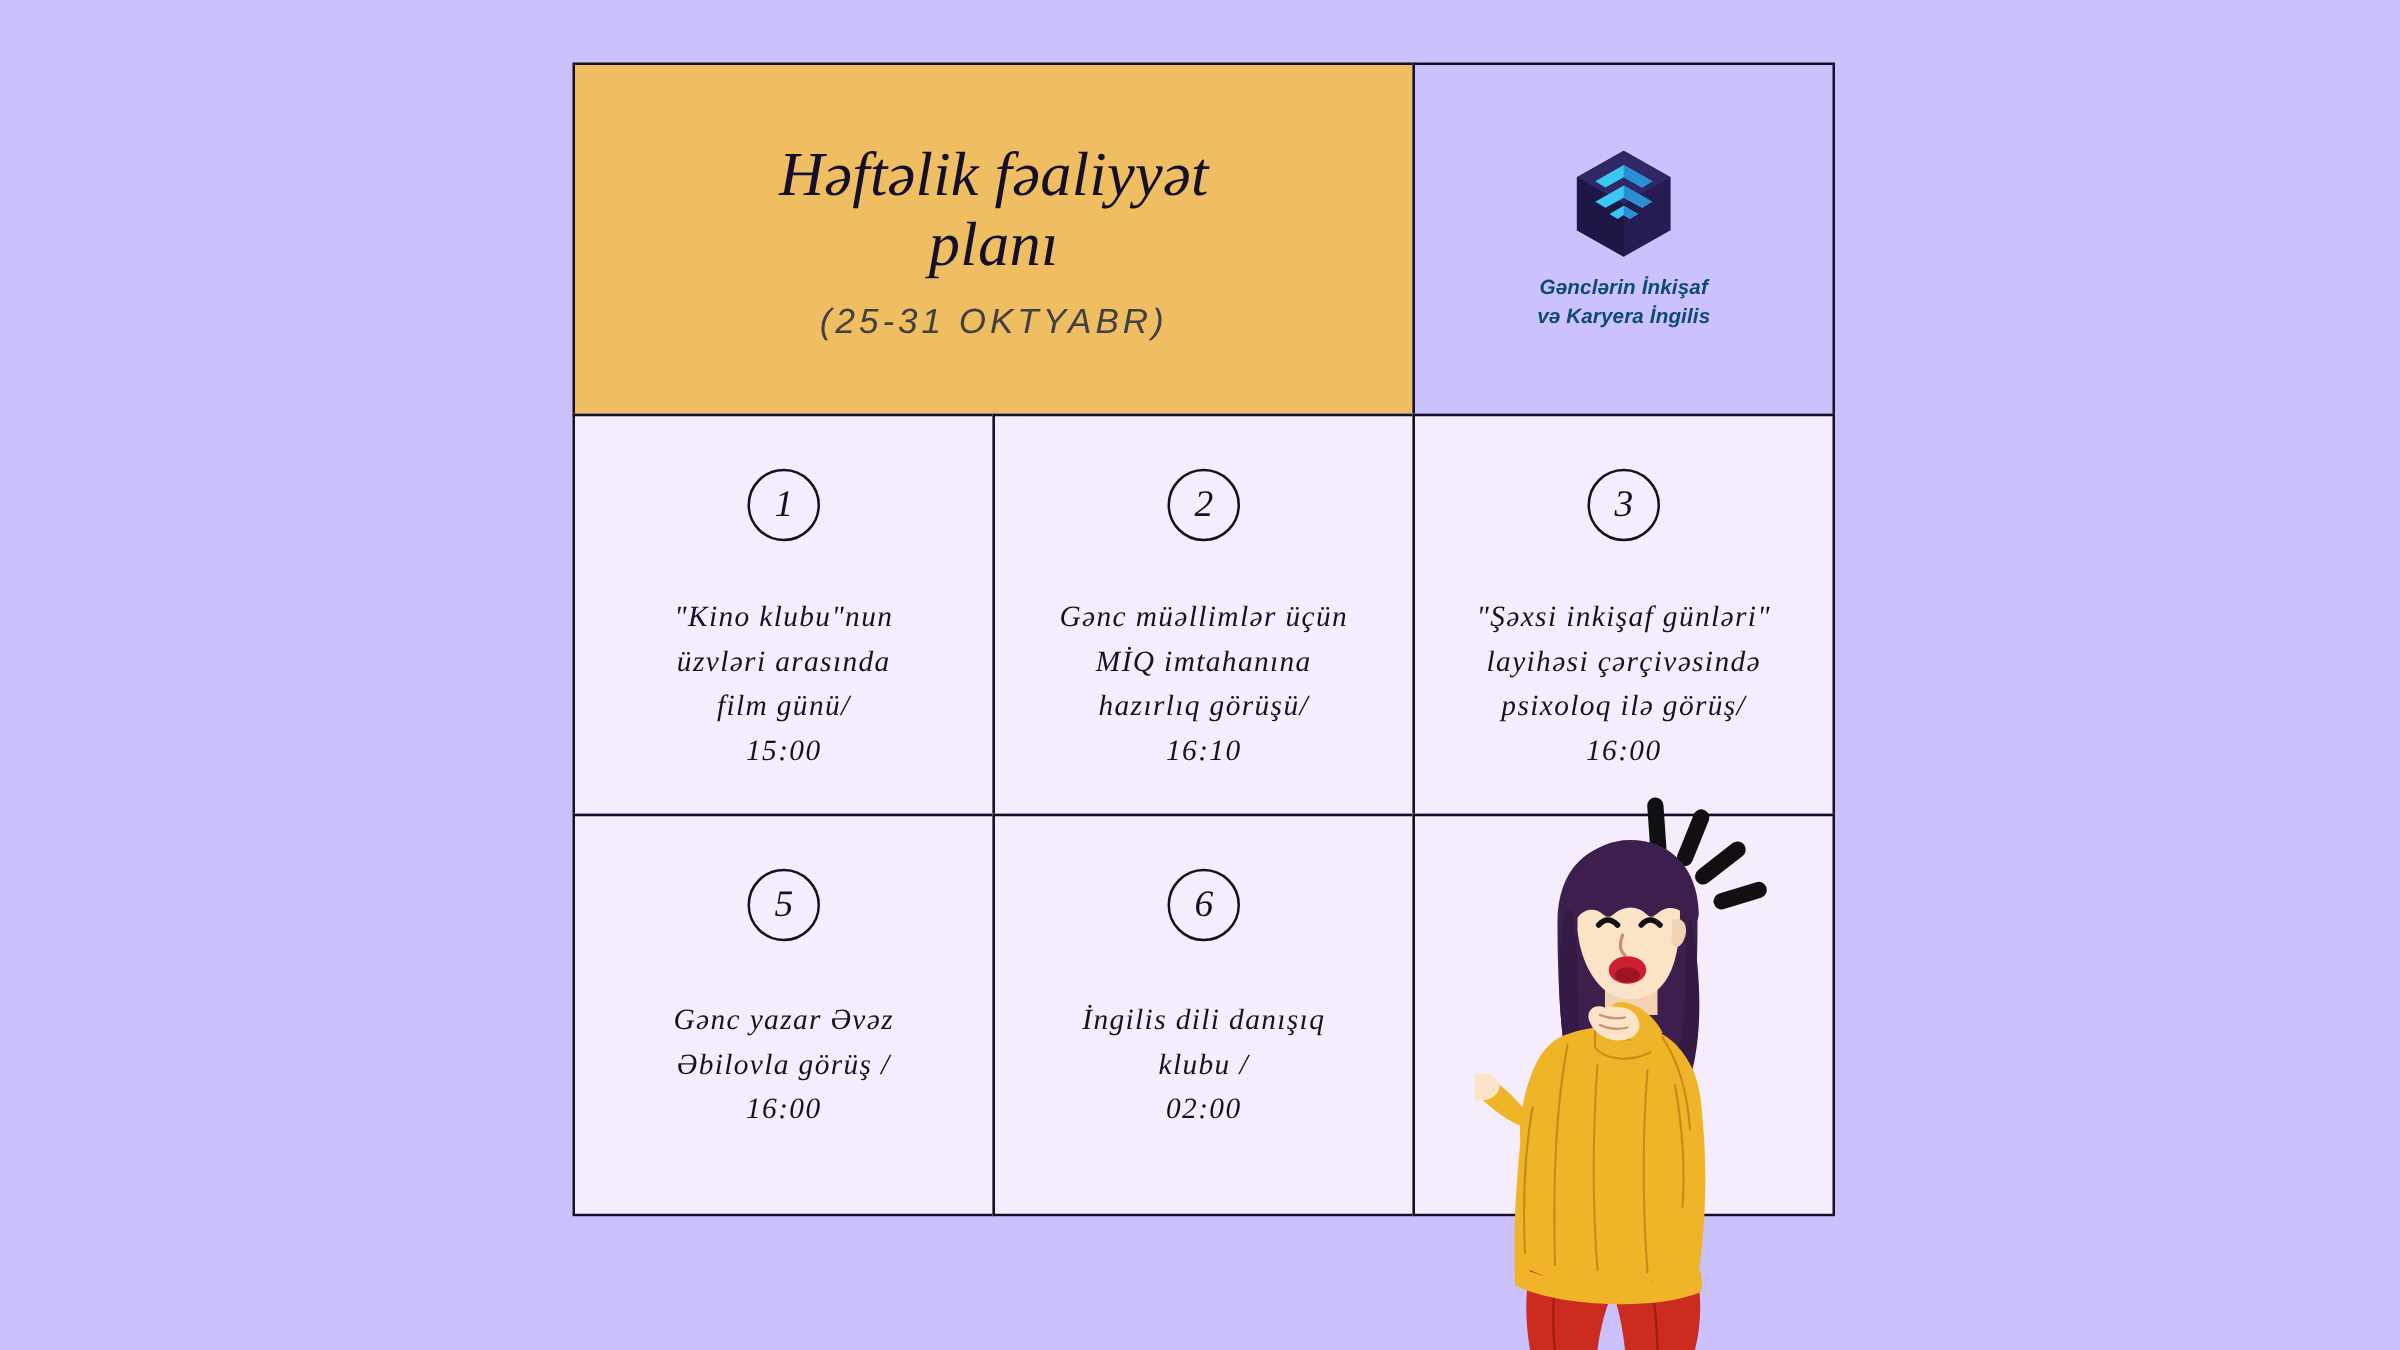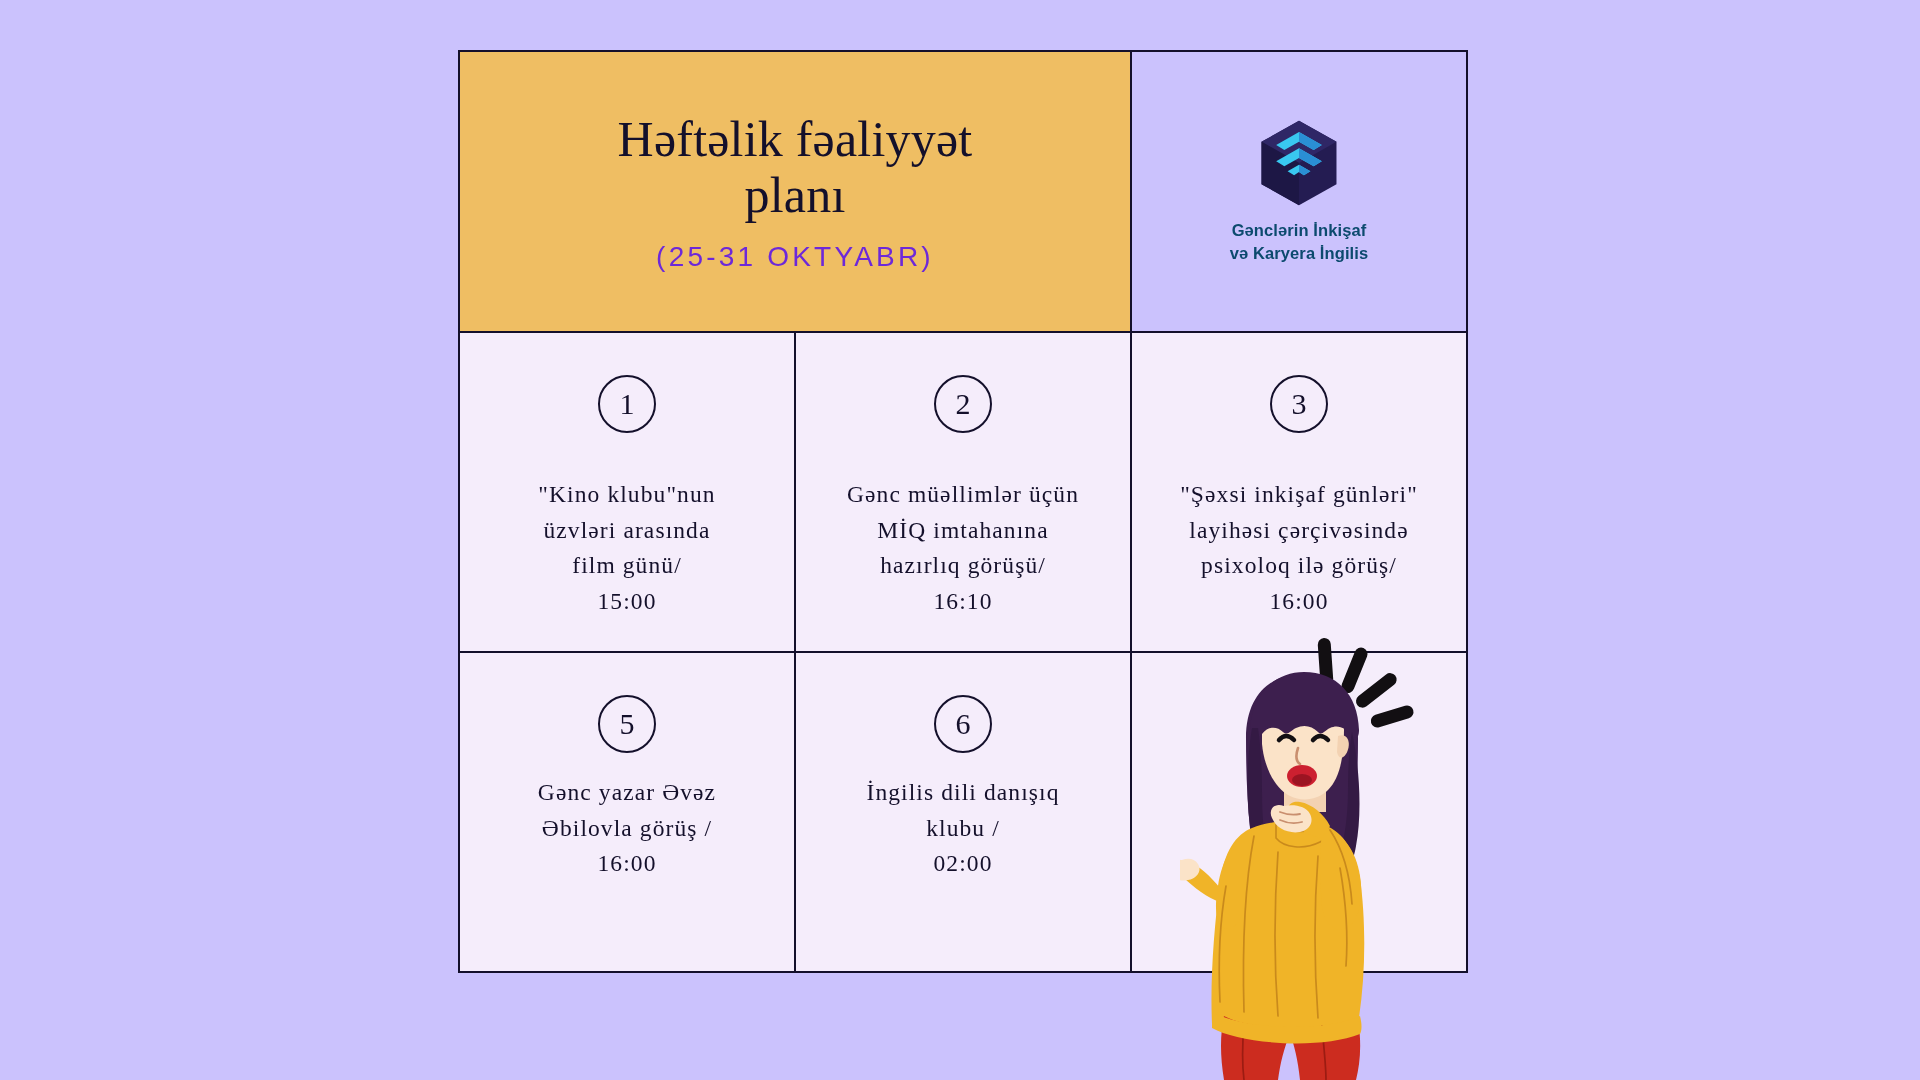--- a/index.html
+++ b/index.html
@@ -39,20 +39,21 @@
   .cell {
     position: relative;
     box-sizing: border-box;
     border: 2px solid #14102b;
     margin: -1px;
     background: #f5edfb;
     display: flex;
     flex-direction: column;
     align-items: center;
     overflow: visible;
+    font-style: italic;
   }
 
   
   .cell-title {
     grid-column: 1 / span 2;
     grid-row: 1;
     background: #efbe63;
     justify-content: center;
     align-items: center;
     padding: 0 26px;
@@ -64,21 +65,21 @@
     color: #14102b;
     text-align: center;
     letter-spacing: 0.2px;
     margin: 0 0 4px 0;
     font-weight: 400;
   }
   .title-sub {
     font-family: "Liberation Sans", sans-serif;
     font-size: 28px;
     letter-spacing: 3.2px;
-    color: #6d28d9;
+    color: #404040;
     text-align: left;
     margin: 14px 0 0 0;
     font-weight: 400;
   }
 
   
   .cell-logo {
     grid-column: 3;
     grid-row: 1;
     background: #cbc2fd;
@@ -130,21 +131,21 @@
     font-family: "Liberation Serif", serif;
     font-size: 23.5px;
     line-height: 1.52;
     color: #14102b;
     text-align: center;
     letter-spacing: 1.1px;
     padding: 0 12px;
     margin-top: 44px;
     white-space: pre-line;
   }
-  .cell-r2 .event-text { margin-top: 22px; }
+  .cell-r2 .event-text { margin-top: 46px; }
 
   
   .cell-illus {
     grid-column: 3;
     grid-row: 3;
     overflow: visible;
   }
 
   
   #illustration {

